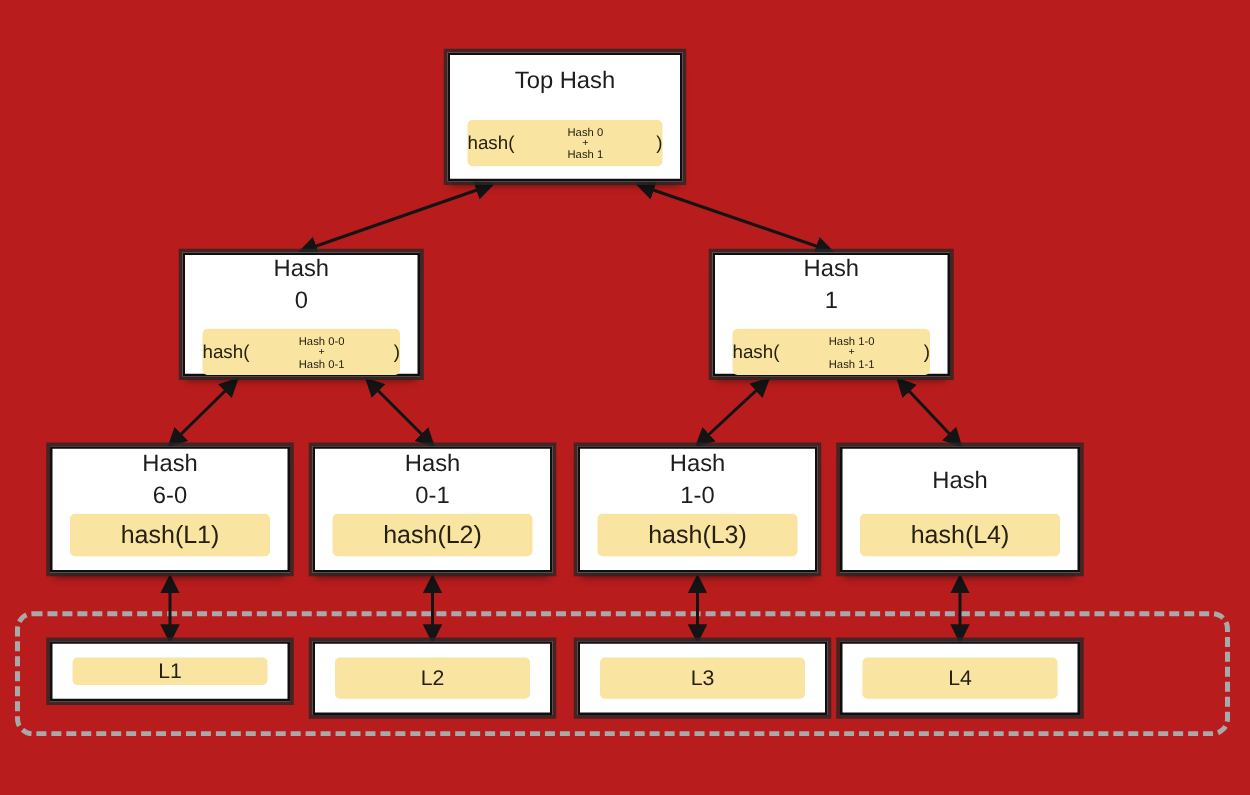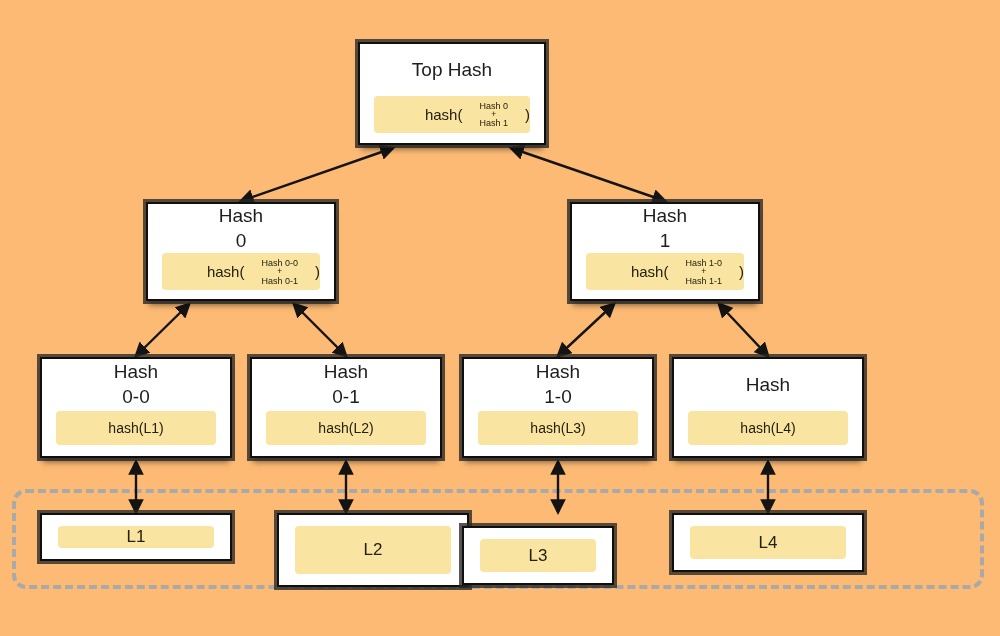--- a/index.html
+++ b/index.html
@@ -1,17 +1,17 @@
 <!DOCTYPE html>
 <html><head>
 <meta charset="utf-8">
 <style>
   html,body{margin:0;padding:0;background:#ffffff;}
   .stage{
-    position:relative;width:1000px;height:636px;background:#fdba74;overflow:hidden;
+    position:relative;width:1000px;height:636px;background:#b91c1c;overflow:hidden;
     font-family:"Liberation Sans","DejaVu Sans",sans-serif;color:#1d1d1d;
   }
   .wires{position:absolute;left:0;top:0;width:1000px;height:636px;z-index:1;}
   .wire{stroke:#141414;stroke-width:2.4;}
   .dashed-box{
     position:absolute;left:12px;top:489px;width:964px;height:92px;
     border:4px dashed #a9a9a9;border-radius:14px;z-index:0;background:transparent;
   }
   .node{
     position:absolute;background:#ffffff;border:2px solid #0f0f0f;z-index:2;
@@ -19,28 +19,28 @@
     display:flex;flex-direction:column;box-sizing:border-box;
   }
   .title{
     flex:1;display:flex;flex-direction:column;justify-content:center;
     text-align:center;font-size:19px;line-height:1.3;color:#1d1d1d;
   }
   .title.big{font-size:19px;}
   .fwrap{padding:0 14px 10px;}
   .fx{
     background:#f9e5a1;border-radius:4px;height:37px;
-    display:flex;align-items:center;justify-content:flex-end;gap:17px;
-    font-size:15px;color:#25200f;
+    display:flex;align-items:center;justify-content:space-between;gap:3px;
+    font-size:15px;color:#25200f;margin-top:10px;
   }
   .fx .stack{display:flex;flex-direction:column;align-items:center;font-size:9px;line-height:1.12;color:#25200f;}
   .fx .stack .plus{font-size:8.5px;line-height:0.9;}
   .fx2{
     background:#f9e5a1;border-radius:4px;height:34px;margin:0 14px 11px;
-    display:flex;align-items:center;justify-content:center;font-size:14px;color:#25200f;
+    display:flex;align-items:center;justify-content:center;font-size:20px;color:#25200f;
   }
   .leaf{
     position:absolute;background:#ffffff;border:2px solid #0f0f0f;z-index:2;
     box-shadow:0 0 0 3px rgba(38,38,38,0.78);
     display:flex;box-sizing:border-box;
   }
   .leaf-inner{
     flex:1;margin:11px 16px;background:#f9e5a1;border-radius:4px;
     display:flex;align-items:center;justify-content:center;font-size:17px;color:#25200f;
   }
@@ -119,21 +119,21 @@
           <span>Hash 1-1</span>
         </span>
         <span>)</span>
       </div>
     </div>
   </div>
 
   <div class="node" style="left:40px;top:357px;width:192px;height:101px;">
     <div class="title">
       <span>Hash</span>
-      <span>0-0</span>
+      <span>6-0</span>
     </div>
     <div class="fx2">hash(L1)</div>
   </div>
 
   <div class="node" style="left:250px;top:357px;width:192px;height:101px;">
     <div class="title">
       <span>Hash</span>
       <span>0-1</span>
     </div>
     <div class="fx2">hash(L2)</div>
@@ -150,23 +150,23 @@
   <div class="node" style="left:672px;top:357px;width:192px;height:101px;">
     <div class="title">
       <span>Hash</span>
     </div>
     <div class="fx2">hash(L4)</div>
   </div>
 
   <div class="leaf" style="left:40px;top:513px;width:192px;height:48px;">
     <div class="leaf-inner">L1</div>
   </div>
-  <div class="leaf" style="left:250px;top:513px;width:192px;height:74px;margin-left:27px;">
+  <div class="leaf" style="left:250px;top:513px;width:192px;height:59px;">
     <div class="leaf-inner">L2</div>
   </div>
-  <div class="leaf" style="left:462px;top:526px;width:152px;height:59px;">
+  <div class="leaf" style="left:462px;top:513px;width:200px;height:59px;">
     <div class="leaf-inner">L3</div>
   </div>
   <div class="leaf" style="left:672px;top:513px;width:192px;height:59px;text-align:right;">
     <div class="leaf-inner">L4</div>
   </div>
 
 </div>
 
 </body></html>

